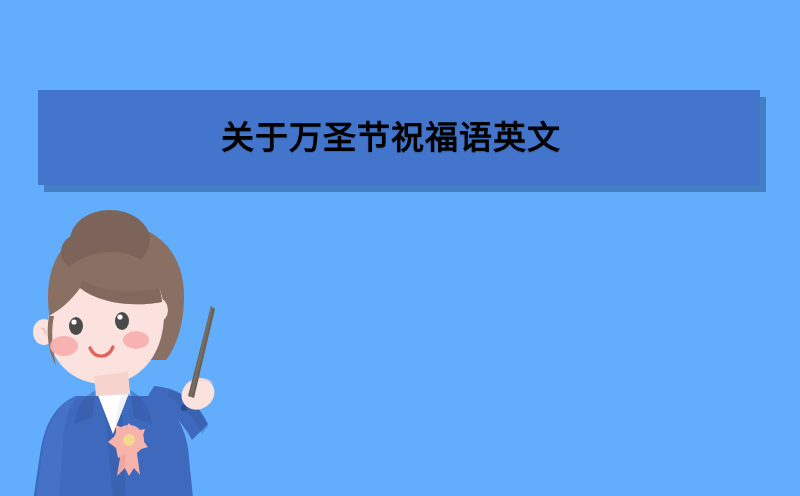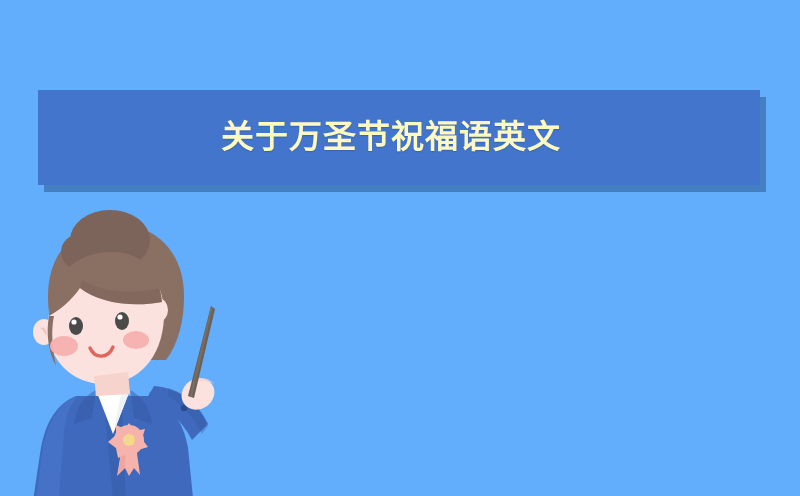--- a/index.html
+++ b/index.html
@@ -29,27 +29,27 @@
     height: 95px;
     background: #4275cb;
     box-shadow: 6px 7px 0 rgba(12, 38, 76, 0.34);
     display: flex;
     align-items: center;
     justify-content: center;
     box-sizing: border-box;
     padding-right: 16px;
   }
   #title-text {
-    color: #fef9c3;
+    color: #000000;
     font-size: 33px;
     font-weight: bold;
     letter-spacing: 1px;
     line-height: 1;
     white-space: nowrap;
-    font-family: Liberation Serif, serif;
+    font-family: Liberation Sans, sans-serif;
     text-shadow: 0 1px 1px rgba(20, 50, 96, 0.25);
     user-select: none;
   }
 
   
   #teacher-illustration {
     position: absolute;
     left: 18px;
     top: 218px;
     width: 240px;

